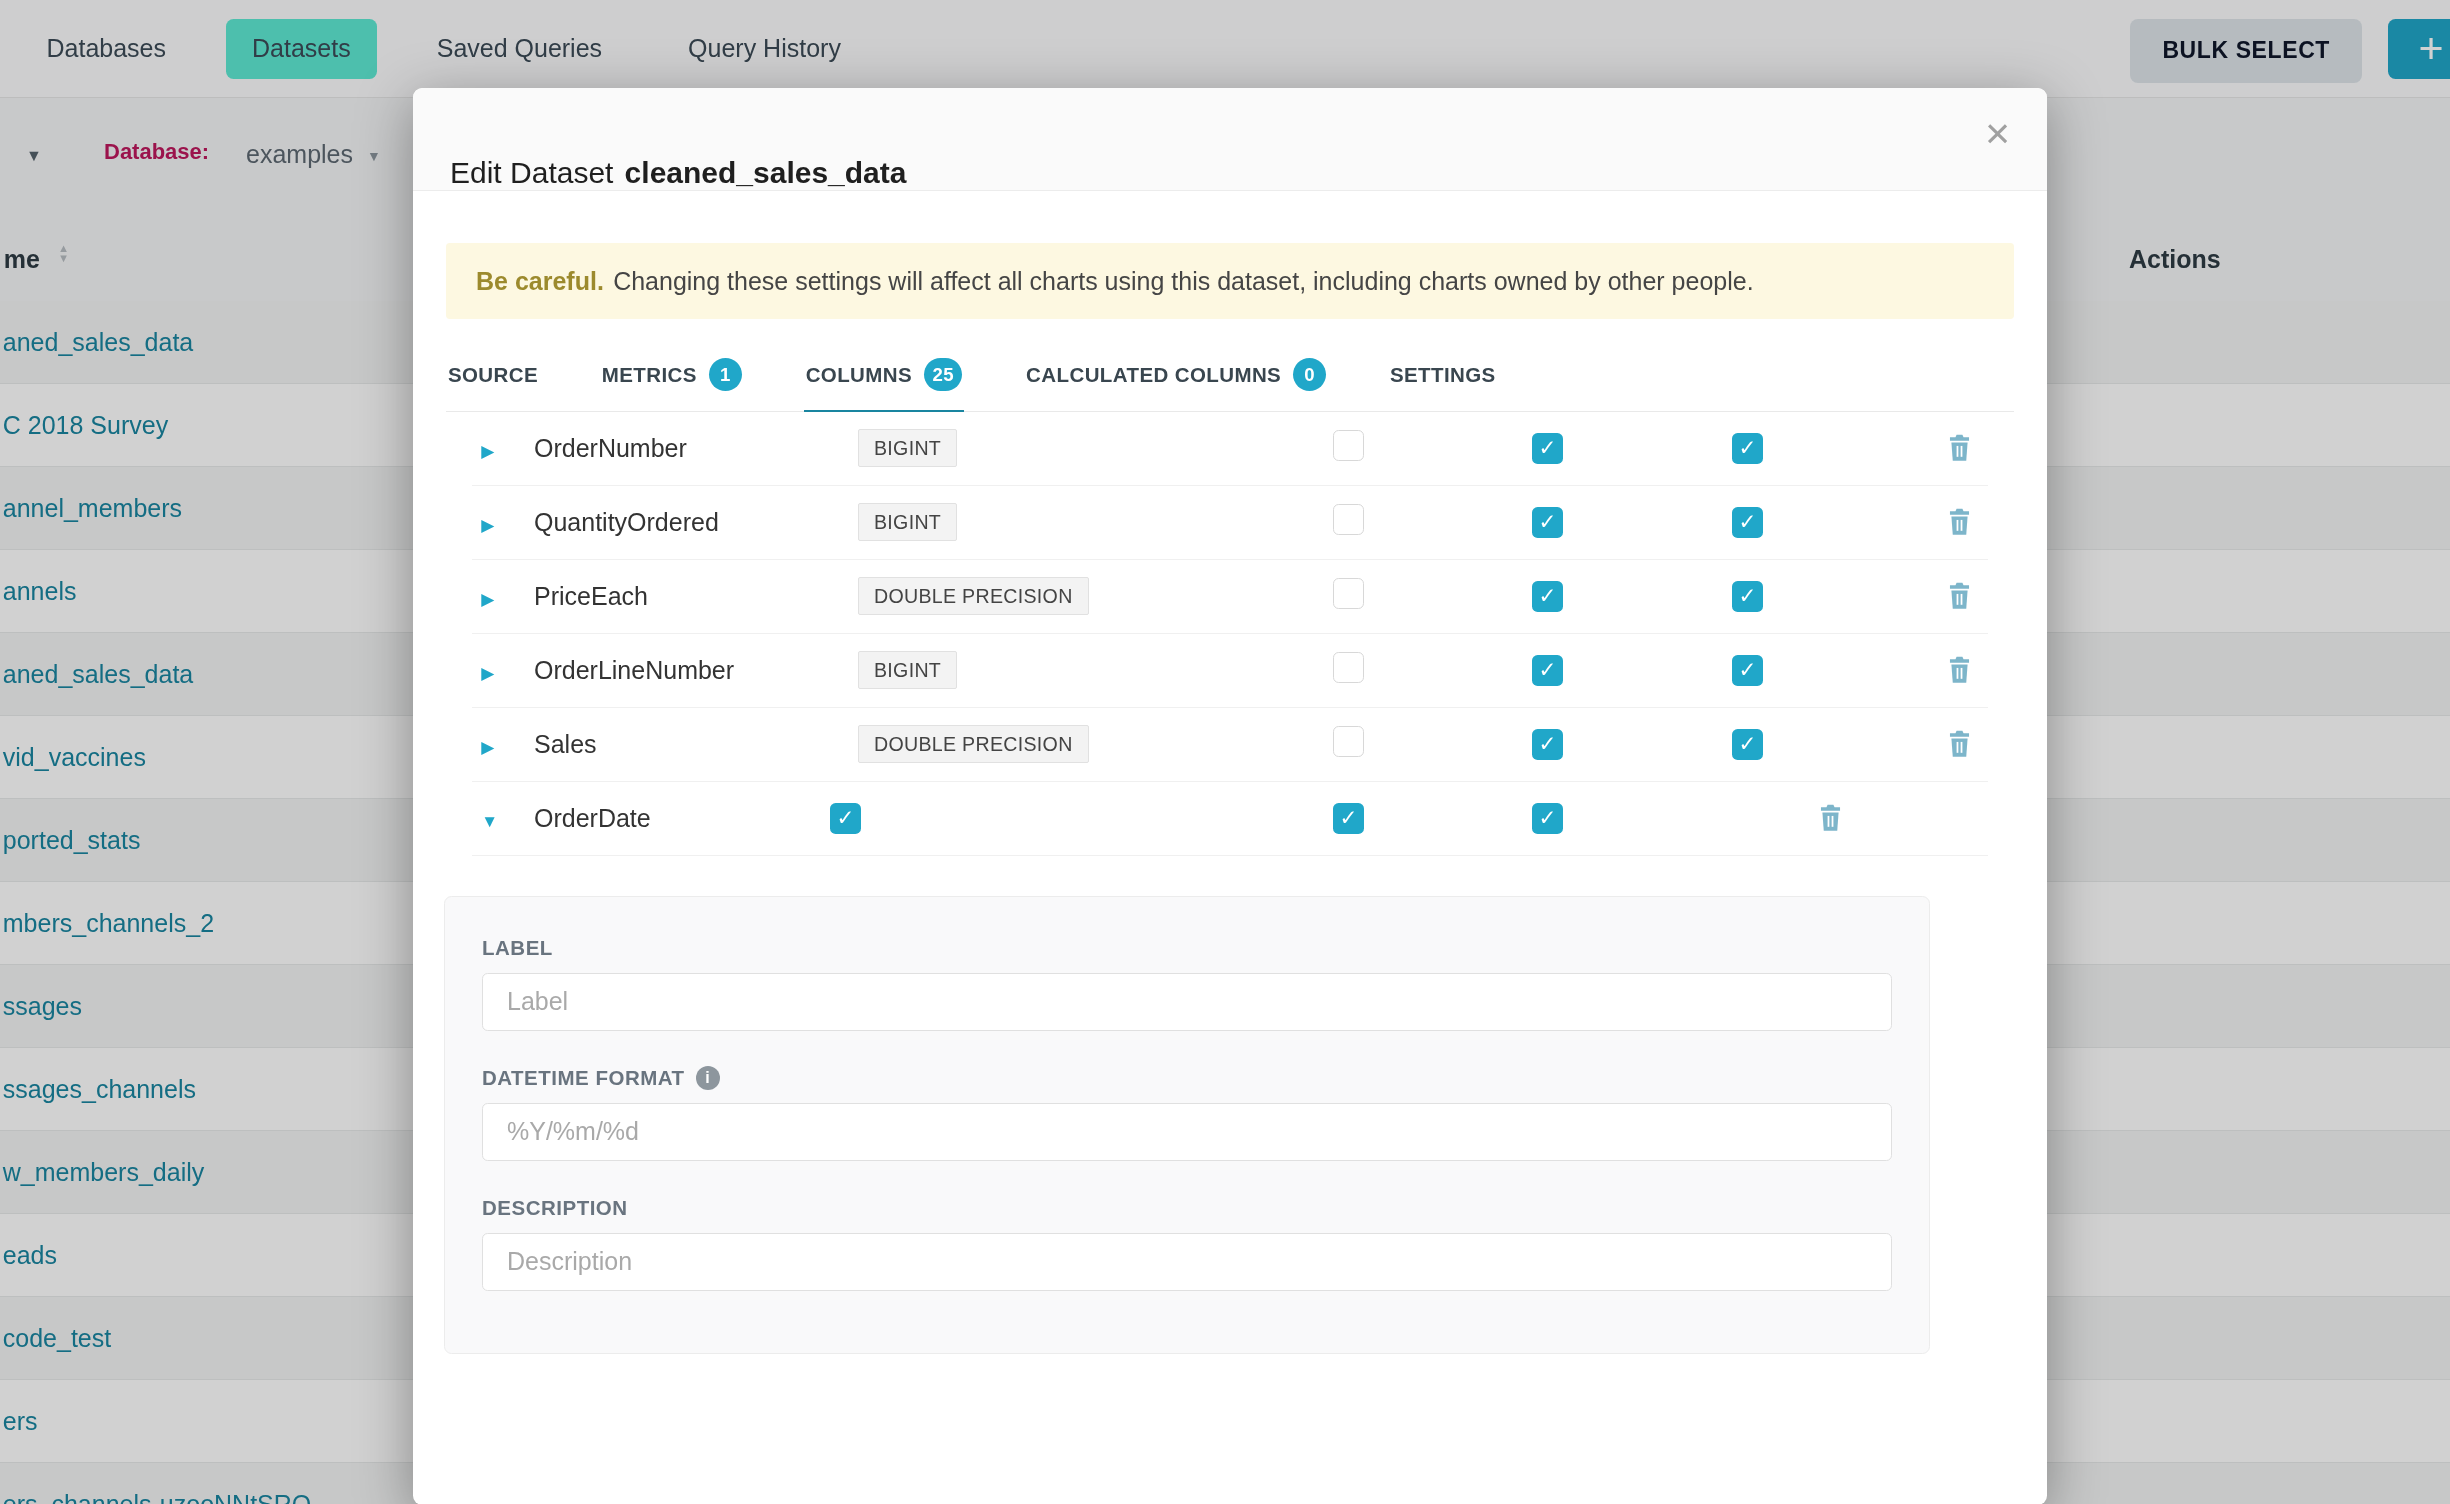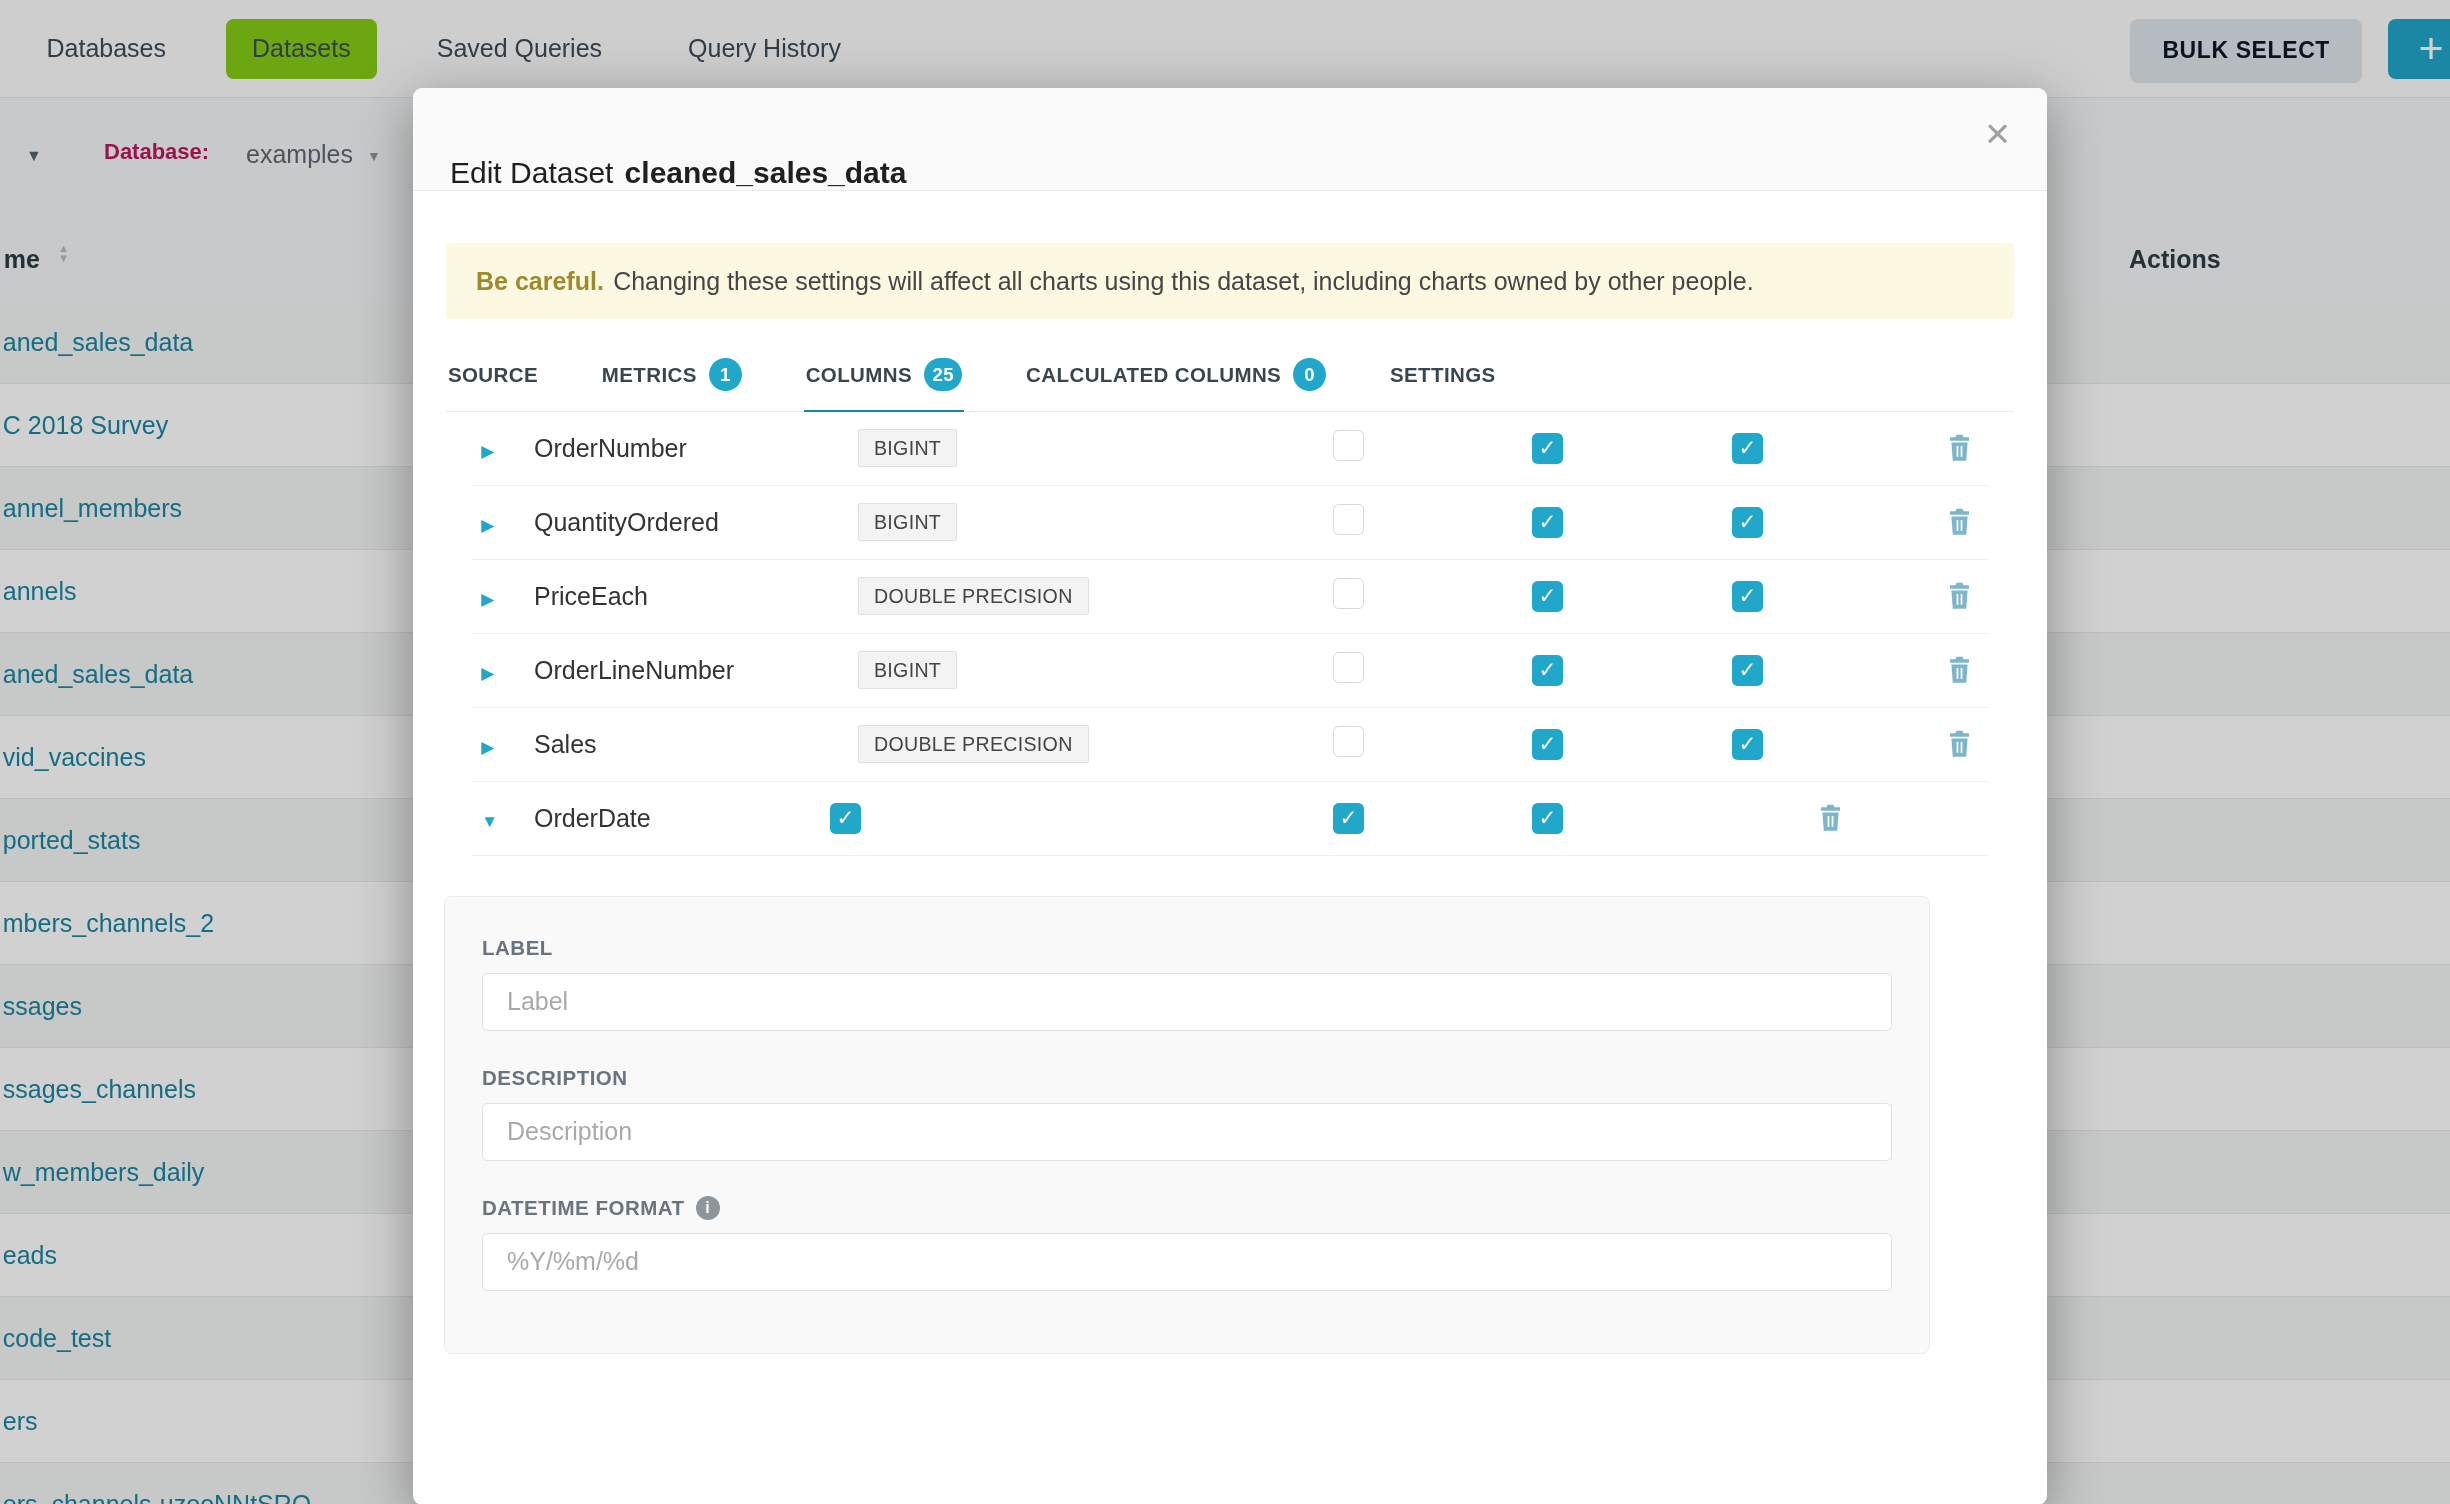--- a/index.html
+++ b/index.html
@@ -5,21 +5,21 @@
   html,body{margin:0;padding:0;}
   .screen{position:relative;width:2450px;height:1505px;overflow:hidden;background:#f5f6f7;
           font-family:"Liberation Sans","DejaVu Sans",sans-serif;}
 
   
   .topnav{position:absolute;top:0;left:0;right:0;height:97px;background:#fcfcfd;
           border-bottom:0.9px solid #e7e7e7;}
   .nav-items{display:flex;align-items:center;gap:34px;padding-left:20.5px;height:97px;
              font-size:25px;color:#3c4b57;}
   .nav-item{padding:0 26px;height:60px;display:flex;align-items:center;border-radius:7.5px;cursor:pointer;}
-  .nav-item.active{background:#84cc16;}
+  .nav-item.active{background:#5eead4;}
   .bulk-btn{position:absolute;right:88px;top:18.6px;height:64px;padding:0 32px;background:#dee5ea;
             color:#0f172a;font-size:23px;font-weight:700;letter-spacing:0.6px;border:none;border-radius:8px;
             font-family:inherit;cursor:pointer;}
   .add-btn{position:absolute;left:2388px;top:18.6px;width:86px;height:60px;background:#20a7c9;
            border-radius:7.5px;color:#fff;display:flex;align-items:center;justify-content:center;
            font-size:43px;cursor:pointer;}
 
   .bg-toolbar{position:absolute;top:126px;left:0;right:0;height:65px;}
   .tb-caret{position:absolute;left:26px;top:20.5px;font-size:16px;color:#55626c;}
   .db-label{position:absolute;left:104px;top:13px;font-size:22px;font-weight:700;color:#be185d;}
@@ -319,27 +319,27 @@
 
     <div class="detail">
       <div class="field">
         <div class="field-label">
           <span>LABEL</span>
         </div>
         <input class="field-input" placeholder="Label" style="">
       </div>
       <div class="field">
         <div class="field-label">
-          <span>DESCRIPTION</span>
-        </div>
-        <input class="field-input" placeholder="Description" style="">
+          <span>DATETIME FORMAT</span>
+          <span class="info-icon">i</span>
+        </div>
+        <input class="field-input" placeholder="%Y/%m/%d" style="">
       </div>
       <div class="field">
         <div class="field-label">
-          <span>DATETIME FORMAT</span>
-          <span class="info-icon">i</span>
-        </div>
-        <input class="field-input" placeholder="%Y/%m/%d" style="">
+          <span>DESCRIPTION</span>
+        </div>
+        <input class="field-input" placeholder="Description" style="">
       </div>
     </div>
   </div>
 </div>
 
 
 </body></html>

